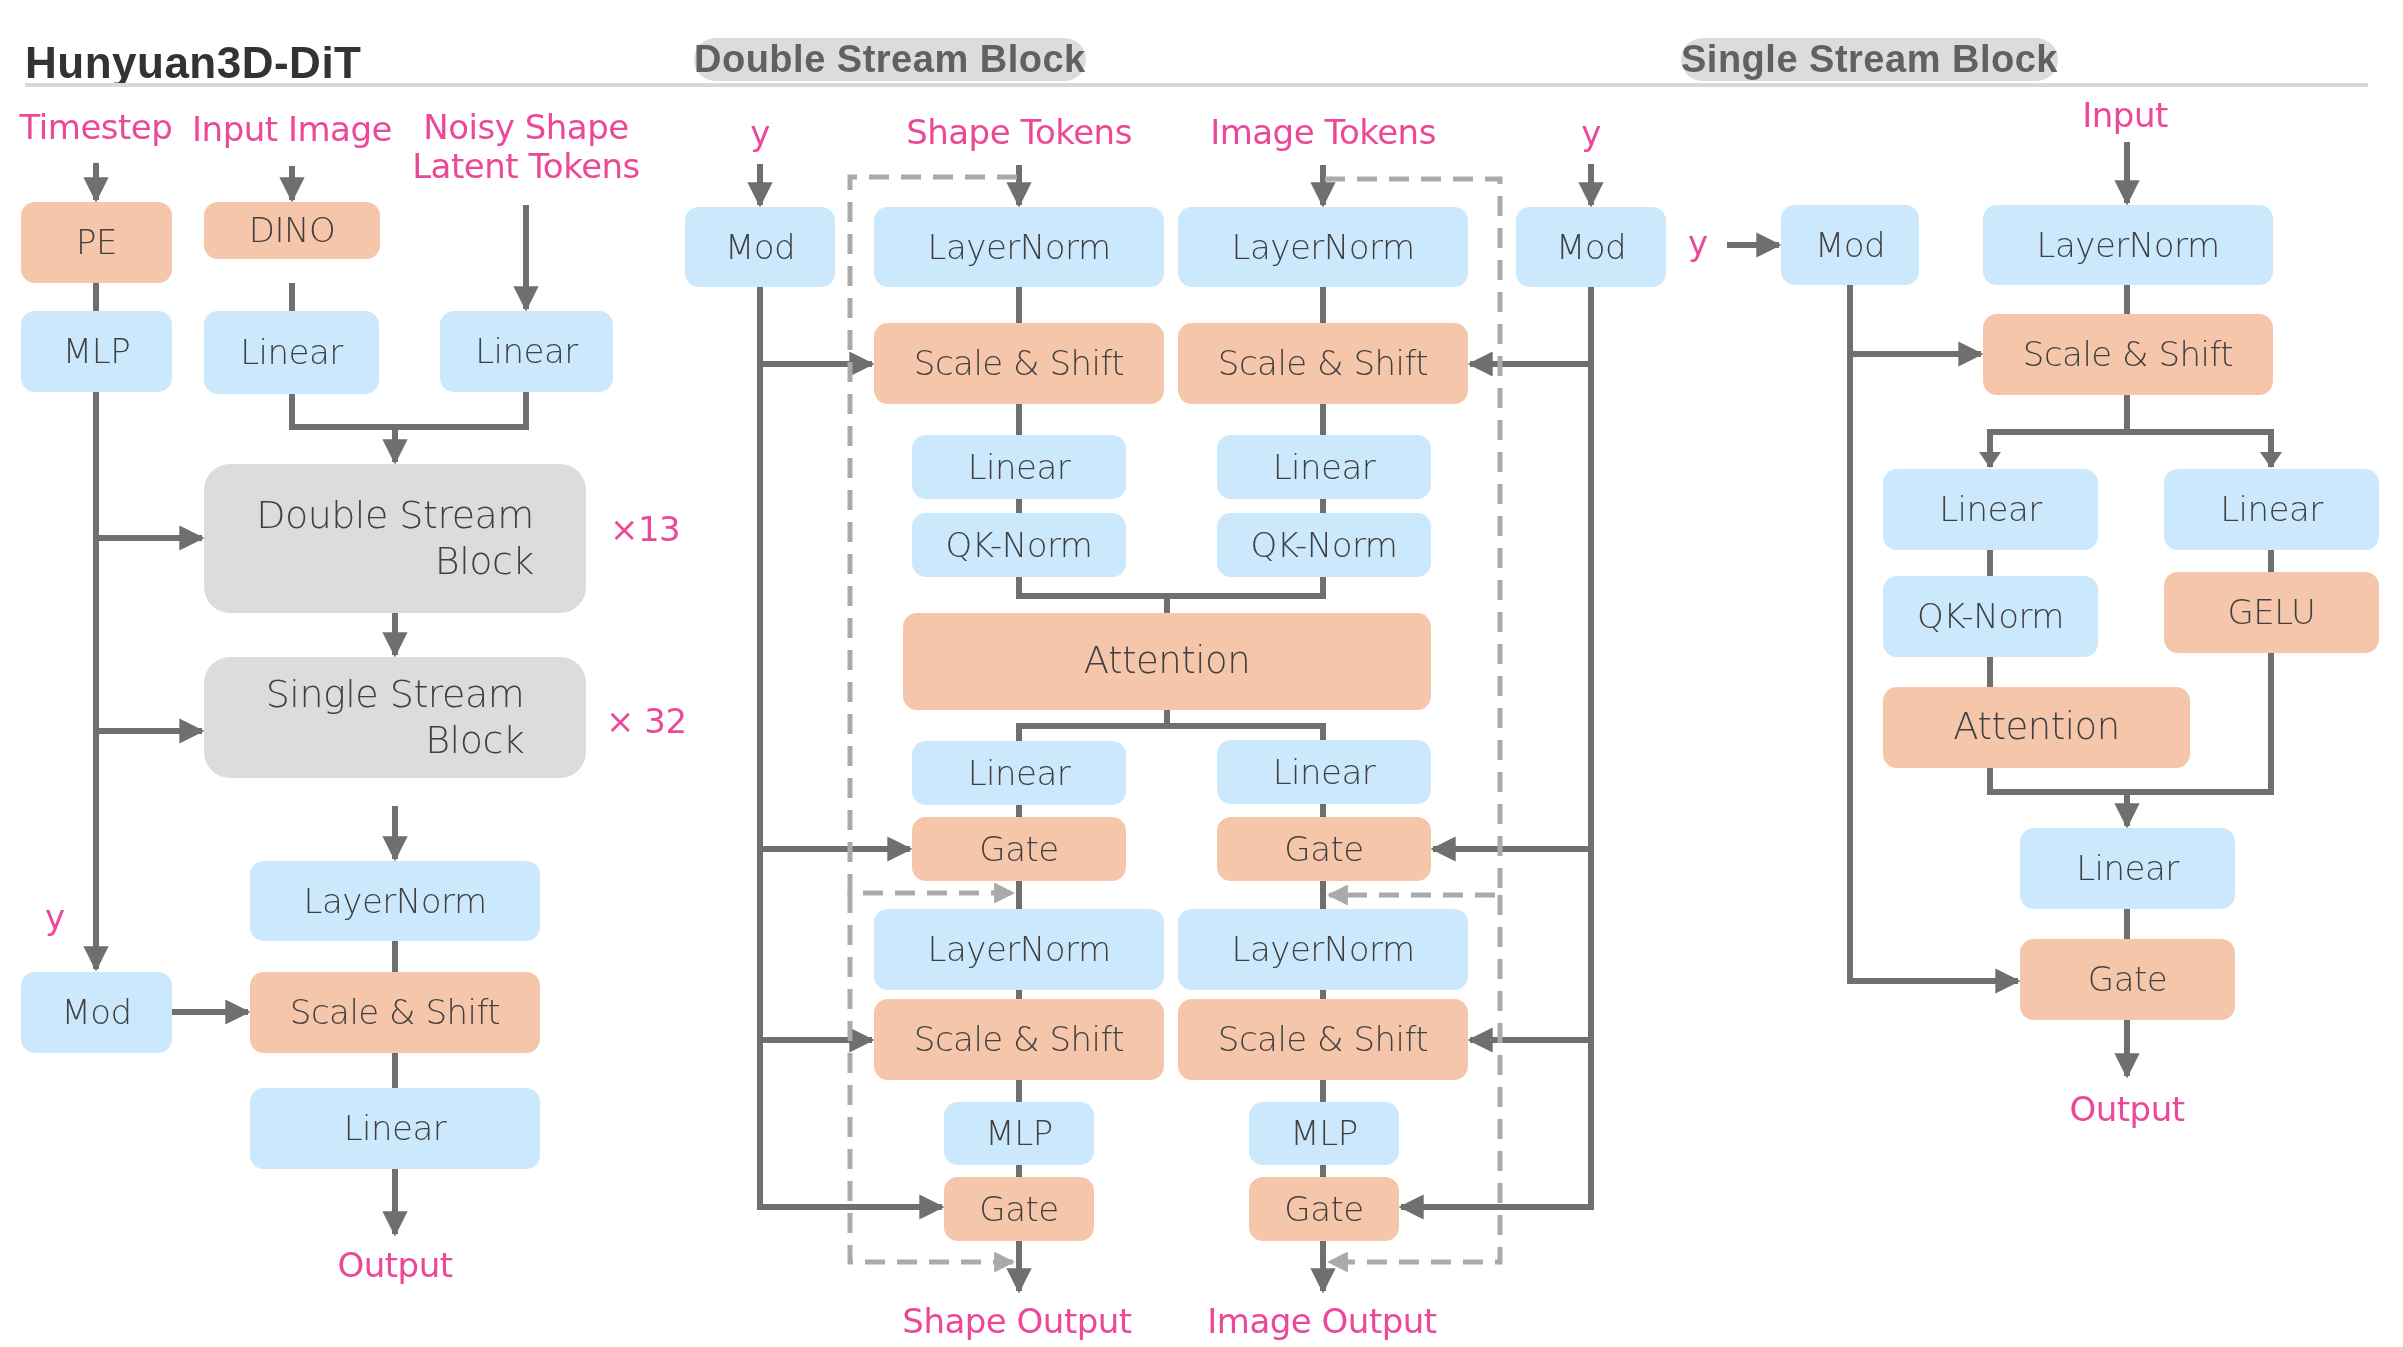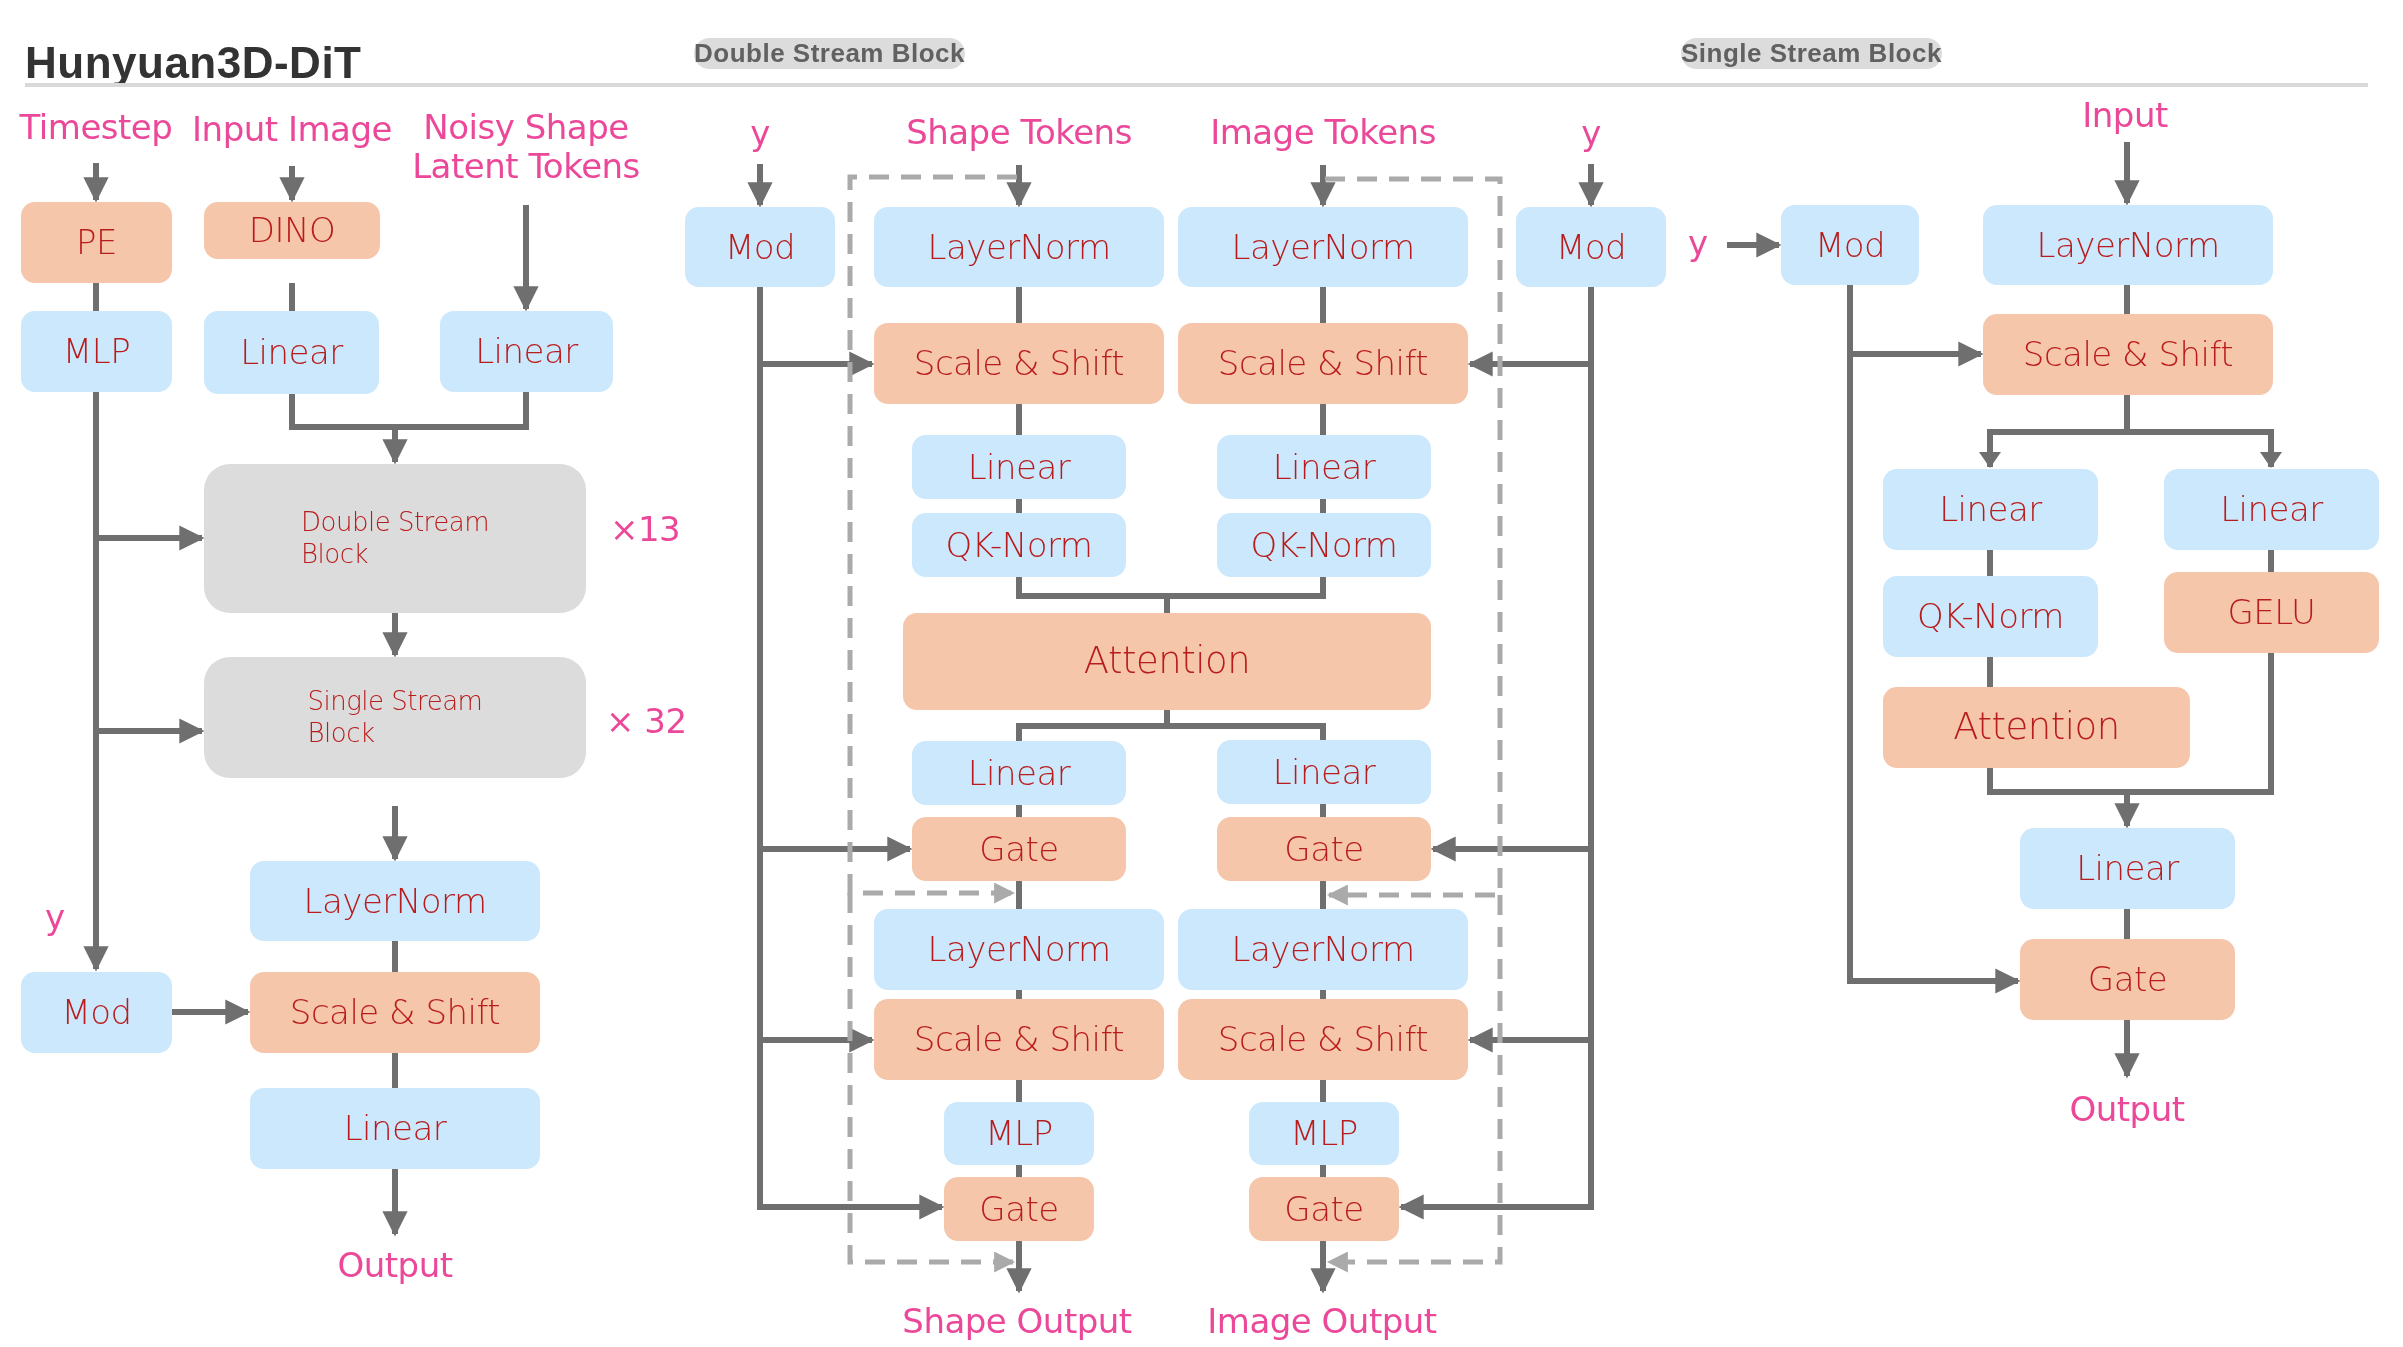--- a/index.html
+++ b/index.html
@@ -4,26 +4,26 @@
 <style>
   html, body { margin: 0; padding: 0; background: #ffffff; }
   body { width: 2403px; height: 1347px; position: relative; overflow: hidden;
          font-family: "DejaVu Sans", sans-serif; color: #333333; }
   .title { position: absolute; font-family: "Liberation Sans", sans-serif; font-weight: bold;
            font-size: 44px; letter-spacing: 0.5px; white-space: nowrap; margin-top: 12px; }
   .title.dark { color: #333333; }
   .title.gray { color: #616161; }
   .sep { position: absolute; left: 25px; top: 83px; width: 2343px; height: 4px; background: #d9d9d9; }
   .box { position: absolute; box-sizing: border-box; border-radius: 14px;
-         display: flex; align-items: center; justify-content: center; text-align: left;
-         font-family: "DejaVu Sans", sans-serif; font-weight: 300; font-size: 34px; color: #b91c1c;
+         display: flex; align-items: center; justify-content: center; text-align: right;
+         font-family: "DejaVu Sans", sans-serif; font-weight: 300; font-size: 34px; color: #404040;
          line-height: 1.2; letter-spacing: -0.5px; }
   .blue { background: #cce8fc; }
   .salmon { background: #f5c6aa; }
-  .gray { background: #dcdcdc; border-radius: 26px; font-size: 26px; }
+  .gray { background: #dcdcdc; border-radius: 26px; font-size: 38px; }
   .lbl { position: absolute; font-family: "DejaVu Sans", sans-serif; font-size: 34px;
          color: #ec4899; white-space: nowrap; letter-spacing: -0.5px; line-height: 1.15; }
   .lbl.c { transform: translateX(-50%); text-align: center; }
   svg#wires { position: absolute; left: 0; top: 0; width: 2403px; height: 1347px; pointer-events: none; }
 </style>
 </head>
 <body>
 
 <div class="title dark" style="left:25px; top:26px;">Hunyuan3D-DiT</div>
 <div class="title gray" style="left:694px; top:26px;">Double Stream Block</div>

